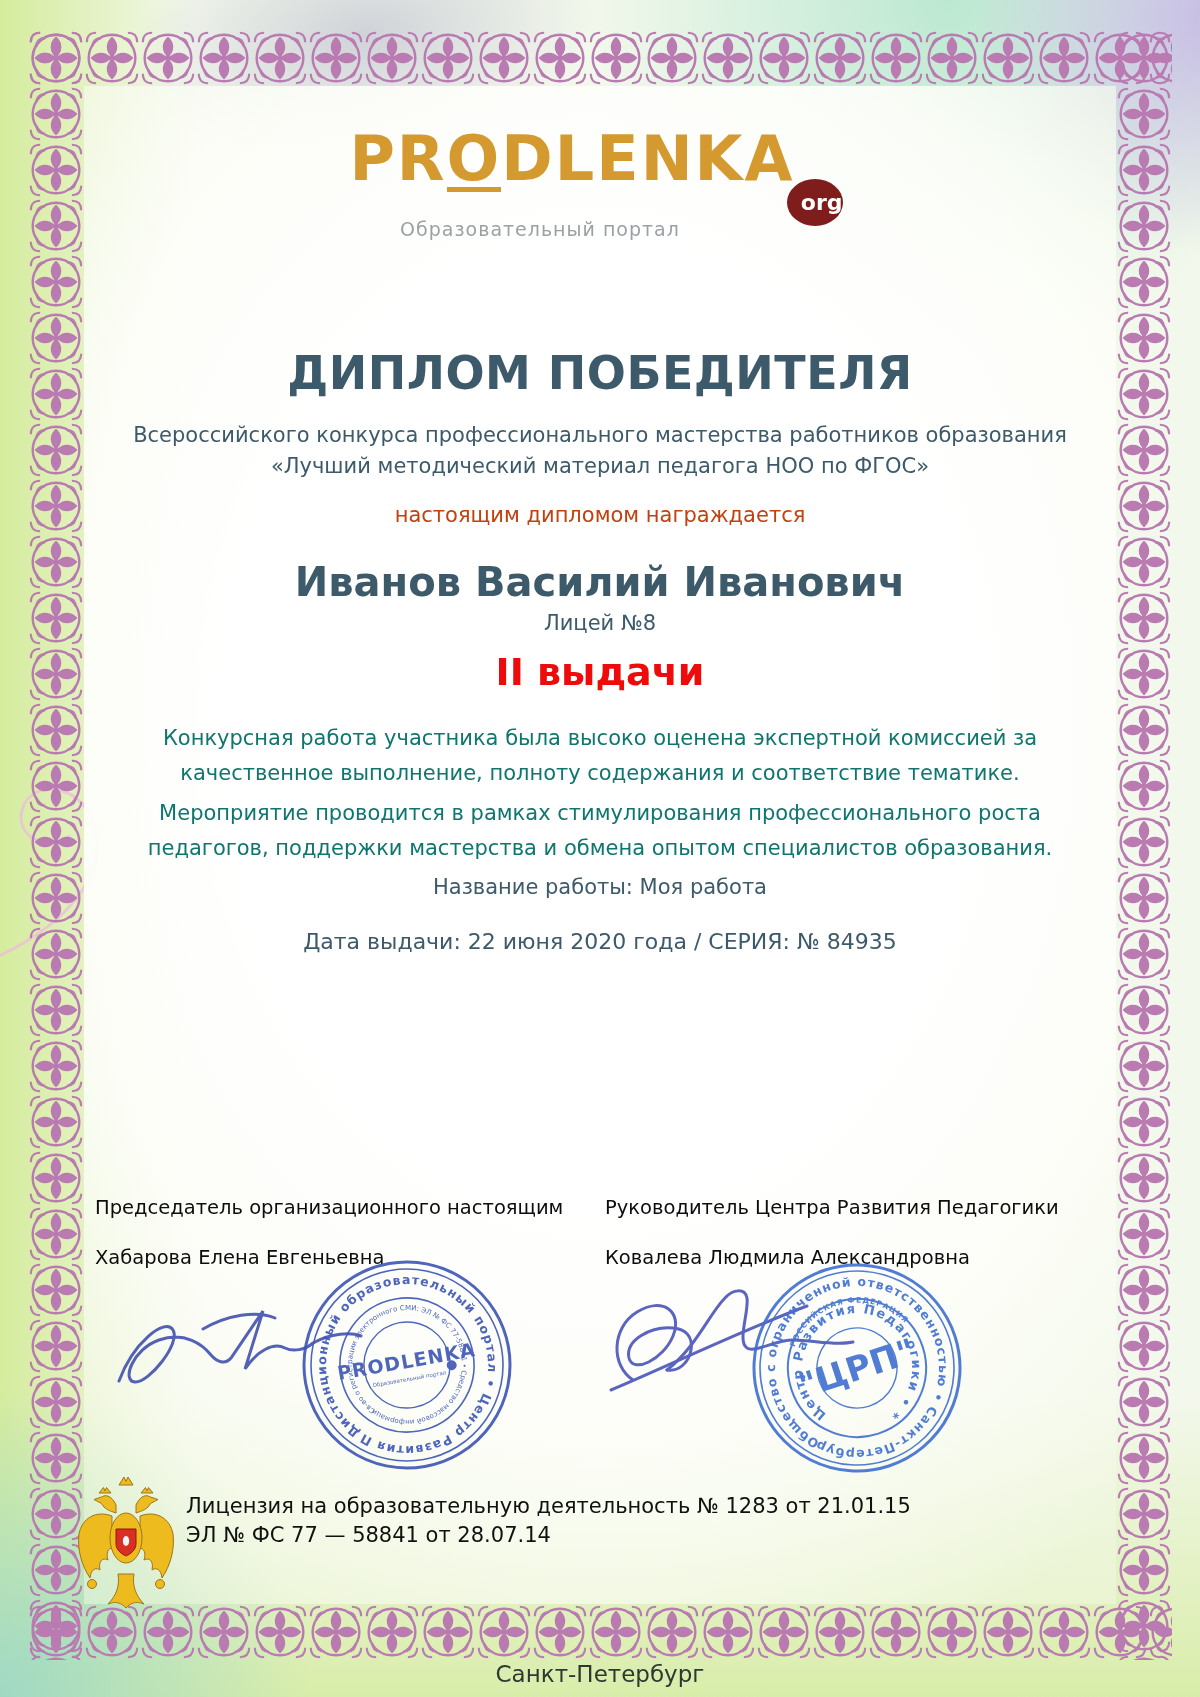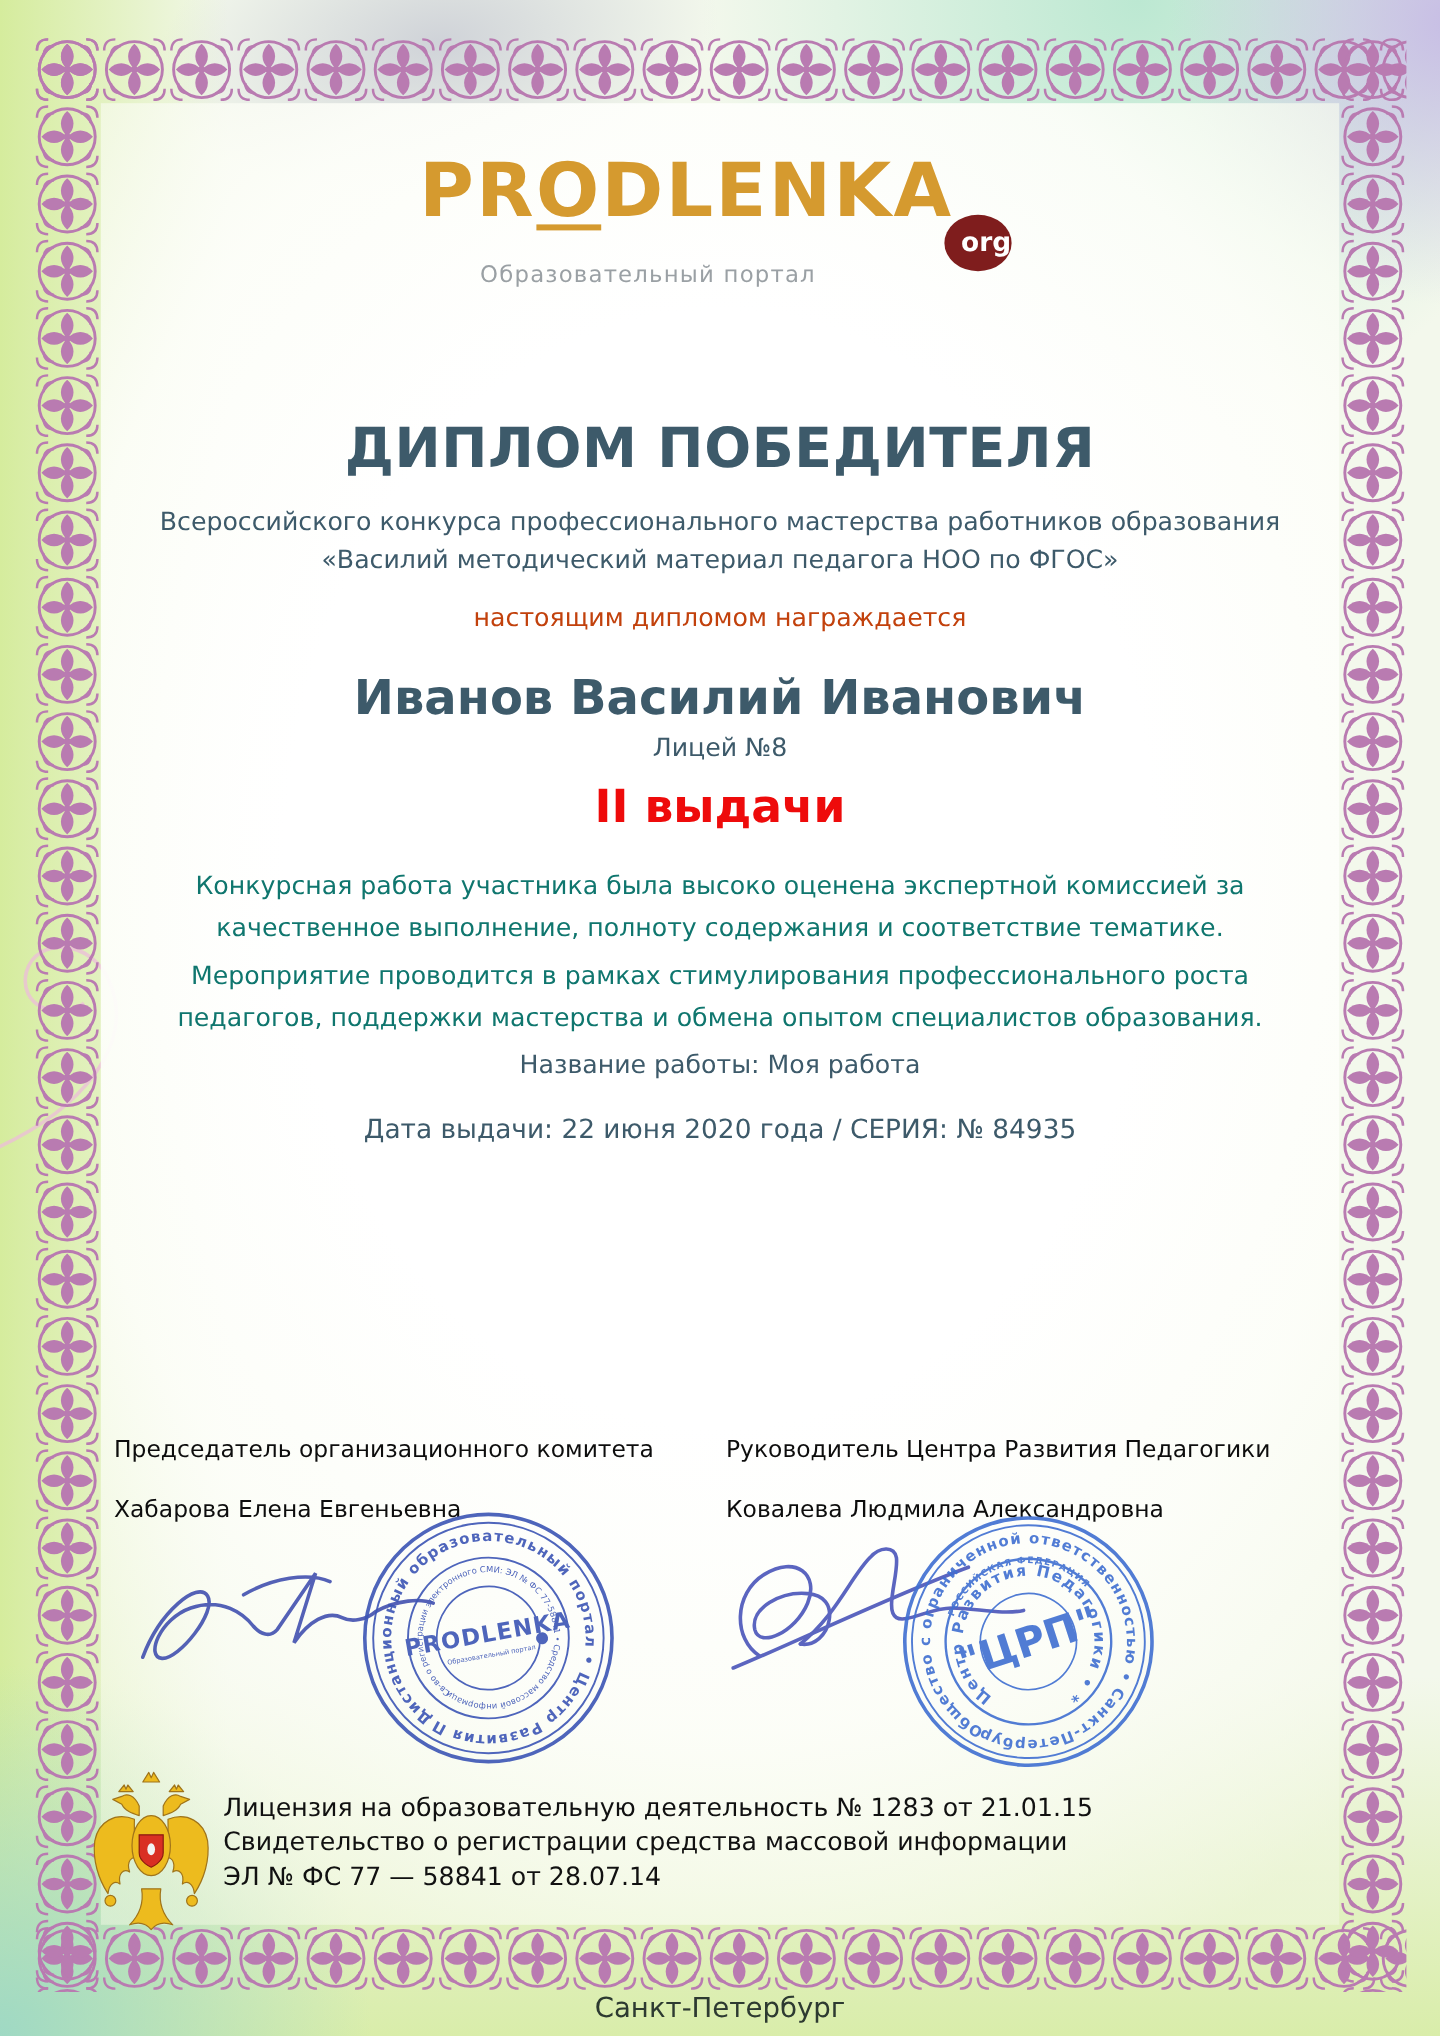--- a/index.html
+++ b/index.html
@@ -202,36 +202,36 @@
     <use href="#orn-tile" xlink:href="#orn-tile" y="1624" width="56" height="56"></use>
   </svg>
 
 <div class="abs center-line logo-row">
   <span class="logo-text"><span>PR</span><span class="logo-o">O</span><span>DLENKA</span></span><span class="logo-badge">org</span>
 </div>
 <div class="abs logo-tagline">Образовательный портал</div>
 
 <div class="abs center-line title">ДИПЛОМ ПОБЕДИТЕЛЯ</div>
 <div class="abs center-line contest1">Всероссийского конкурса профессионального мастерства работников образования</div>
-<div class="abs center-line contest2">«Василий методический материал педагога НОО по ФГОС»</div>
+<div class="abs center-line contest2">«Лучший методический материал педагога НОО по ФГОС»</div>
 <div class="abs center-line award-intro">настоящим дипломом награждается</div>
 <div class="abs center-line recipient-name">Иванов Василий Иванович</div>
 <div class="abs center-line institution">Лицей №8</div>
 <div class="abs center-line place">II выдачи</div>
 
 <div class="abs center-line para para1">
   <div class="para-inner">Конкурсная работа участника была высоко оценена экспертной комиссией за качественное выполнение, полноту содержания и соответствие тематике.</div>
 </div>
 <div class="abs center-line para para2">
   <div class="para-inner">Мероприятие проводится в рамках стимулирования профессионального роста педагогов, поддержки мастерства и обмена опытом специалистов образования.</div>
 </div>
 <div class="abs center-line work-title">Название работы: Моя работа</div>
 <div class="abs center-line issue-line">Дата выдачи: 22 июня 2020 года / СЕРИЯ: № 84935</div>
 
-<div class="abs sig-left sig-role">Председатель организационного комитета</div>
+<div class="abs sig-left sig-role">Председатель организационного настоящим</div>
 <div class="abs sig-left sig-name">Хабарова Елена Евгеньевна</div>
 <div class="abs sig-right sig-role">Руководитель Центра Развития Педагогики</div>
 <div class="abs sig-right sig-name">Ковалева Людмила Александровна</div>
 
 <svg class="abs sig-ink" style="left:105px;top:1285px;" width="270" height="140" viewBox="0 0 270 140">
   <g fill="none" stroke="#3d4cae" stroke-width="3" stroke-linecap="round">
     <path d="M14 96 C28 58 60 32 68 45 C76 58 44 98 30 97 C16 96 28 64 54 55 C80 46 98 60 106 70 C112 77 120 80 126 73 L158 26 L140 84 C152 66 168 57 180 63 C188 67 200 65 208 58 C226 48 246 47 256 51"></path>
     <path d="M98 44 C122 30 152 25 170 33"></path>
   </g>
 </svg>
@@ -293,17 +293,16 @@
     <path d="M46 100 C48 112 44 122 36 130 C44 127 50 129 54 134 C58 129 64 127 72 130 C64 122 60 112 62 100 Z"></path>
     <circle cx="20" cy="110" r="4.5"></circle>
     <circle cx="88" cy="110" r="4.5"></circle>
   </g>
   <path d="M44 55 H64 V70 C64 78 54 82 54 82 C54 82 44 78 44 70 Z" fill="#d92f23" stroke="#8a1a10" stroke-width="1"></path>
   <ellipse cx="54" cy="67" rx="3.2" ry="5" fill="#f2f2f2"></ellipse>
 </svg>
 
 <div class="abs legal">
   <div>Лицензия на образовательную деятельность № 1283 от 21.01.15</div>
-  <div>Свидетельство о регистрации средства массовой информации</div>
   <div>ЭЛ № ФС 77 — 58841 от 28.07.14</div>
 </div>
 
 <div class="abs center-line footer-city">Санкт-Петербург</div>
 
 </body></html>

